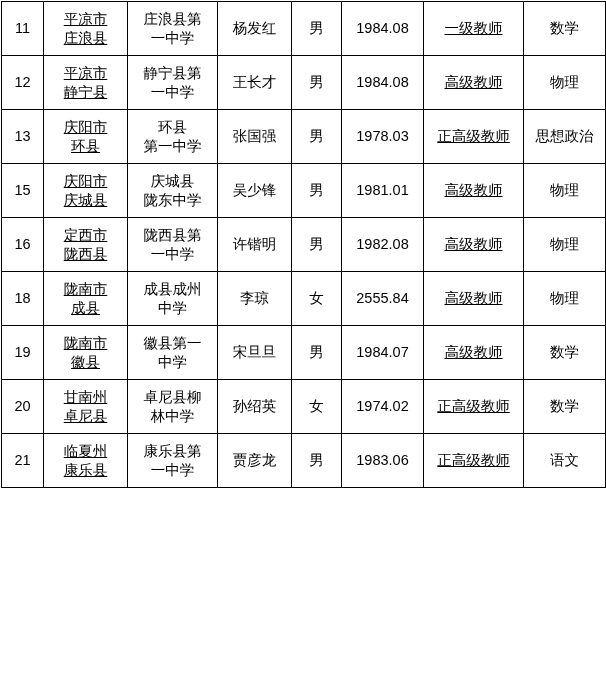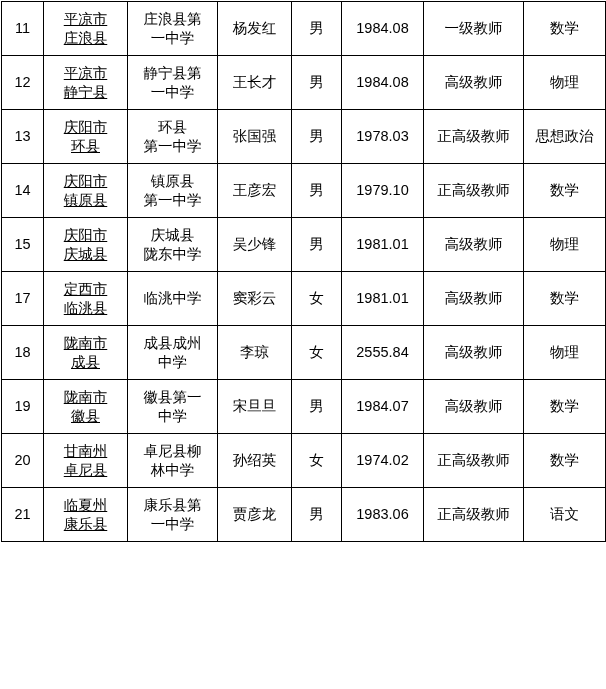--- a/index.html
+++ b/index.html
@@ -31,21 +31,21 @@
     box-sizing: border-box;
     word-break: keep-all;
     white-space: pre-line;
   }
   td.c-index  { width: 42px; }
   td.c-region { width: 84px; text-decoration: underline; }
   td.c-school { width: 90px; }
   td.c-name   { width: 74px; }
   td.c-gender { width: 50px; }
   td.c-birth  { width: 82px; font-family: "Liberation Sans", sans-serif; }
-  td.c-title  { width: 100px; }
+  td.c-title  { width: 100px; text-decoration: underline; }
   td.c-subject{ width: 82px; }
 </style>
 </head>
 <body>
 
 <table class="roster">
   <tbody>
     <tr>
       <td class="c-index">11</td>
       <td class="c-region">平凉市
@@ -76,53 +76,42 @@
 环县</td>
       <td class="c-school">环县
 第一中学</td>
       <td class="c-name">张国强</td>
       <td class="c-gender">男</td>
       <td class="c-birth">1978.03</td>
       <td class="c-title">正高级教师</td>
       <td class="c-subject">思想政治</td>
     </tr>
     <tr>
-      <td class="c-index">14</td>
-      <td class="c-region">庆阳市
-镇原县</td>
-      <td class="c-school">镇原县
-第一中学</td>
-      <td class="c-name">王彦宏</td>
-      <td class="c-gender">男</td>
-      <td class="c-birth">1979.10</td>
-      <td class="c-title">正高级教师</td>
-      <td class="c-subject">数学</td>
-    </tr>
-    <tr>
       <td class="c-index">15</td>
       <td class="c-region">庆阳市
 庆城县</td>
       <td class="c-school">庆城县
 陇东中学</td>
       <td class="c-name">吴少锋</td>
       <td class="c-gender">男</td>
       <td class="c-birth">1981.01</td>
       <td class="c-title">高级教师</td>
       <td class="c-subject">物理</td>
     </tr>
     <tr>
-      <td class="c-index">17</td>
+      <td class="c-index">16</td>
       <td class="c-region">定西市
-临洮县</td>
-      <td class="c-school">临洮中学</td>
-      <td class="c-name">窦彩云</td>
-      <td class="c-gender">女</td>
-      <td class="c-birth">1981.01</td>
+陇西县</td>
+      <td class="c-school">陇西县第
+一中学</td>
+      <td class="c-name">许锴明</td>
+      <td class="c-gender">男</td>
+      <td class="c-birth">1982.08</td>
       <td class="c-title">高级教师</td>
-      <td class="c-subject">数学</td>
+      <td class="c-subject">物理</td>
     </tr>
     <tr>
       <td class="c-index">18</td>
       <td class="c-region">陇南市
 成县</td>
       <td class="c-school">成县成州
 中学</td>
       <td class="c-name">李琼</td>
       <td class="c-gender">女</td>
       <td class="c-birth">2555.84</td>

